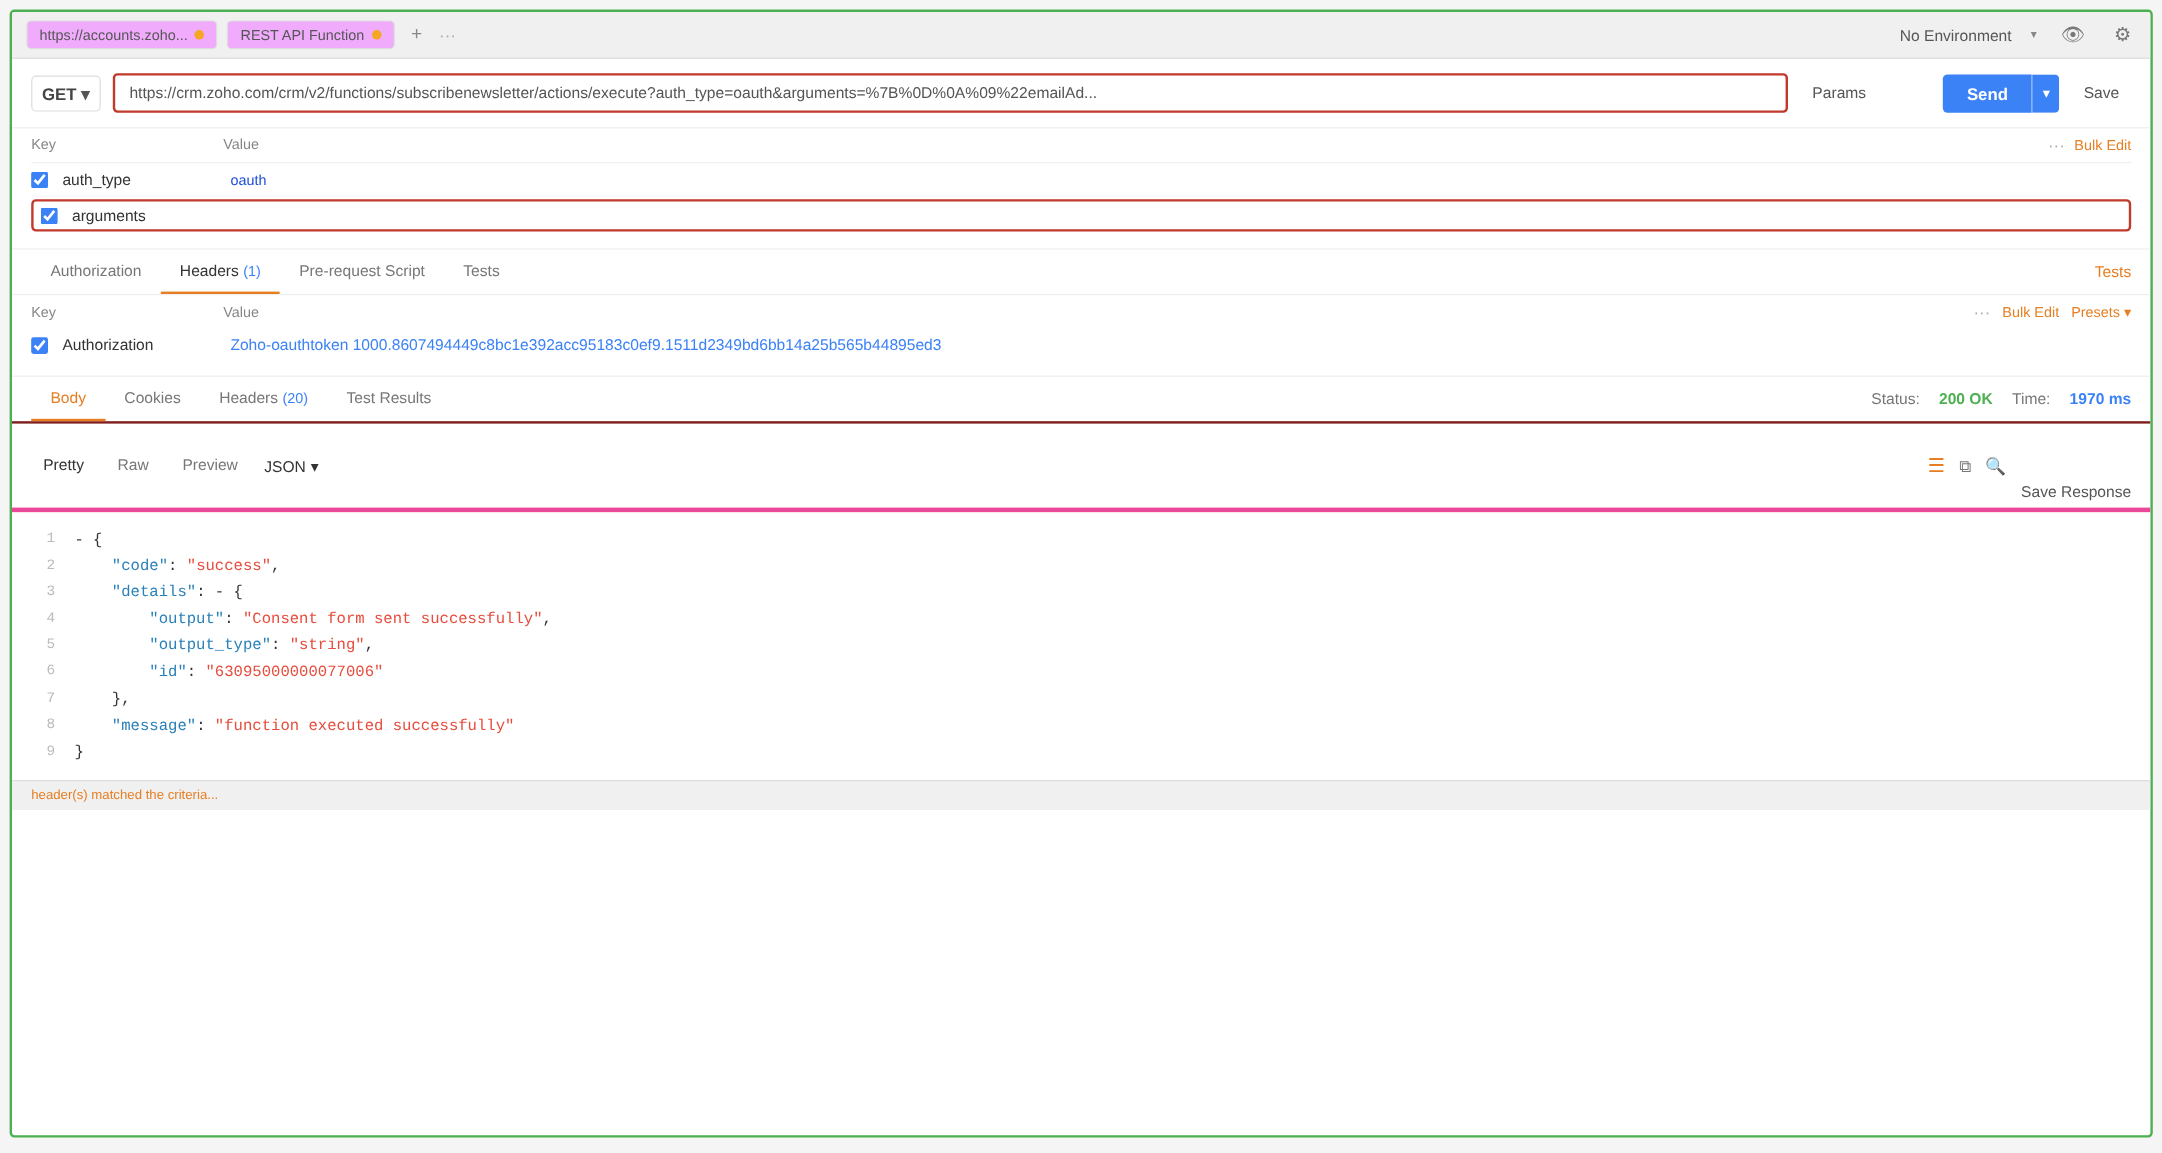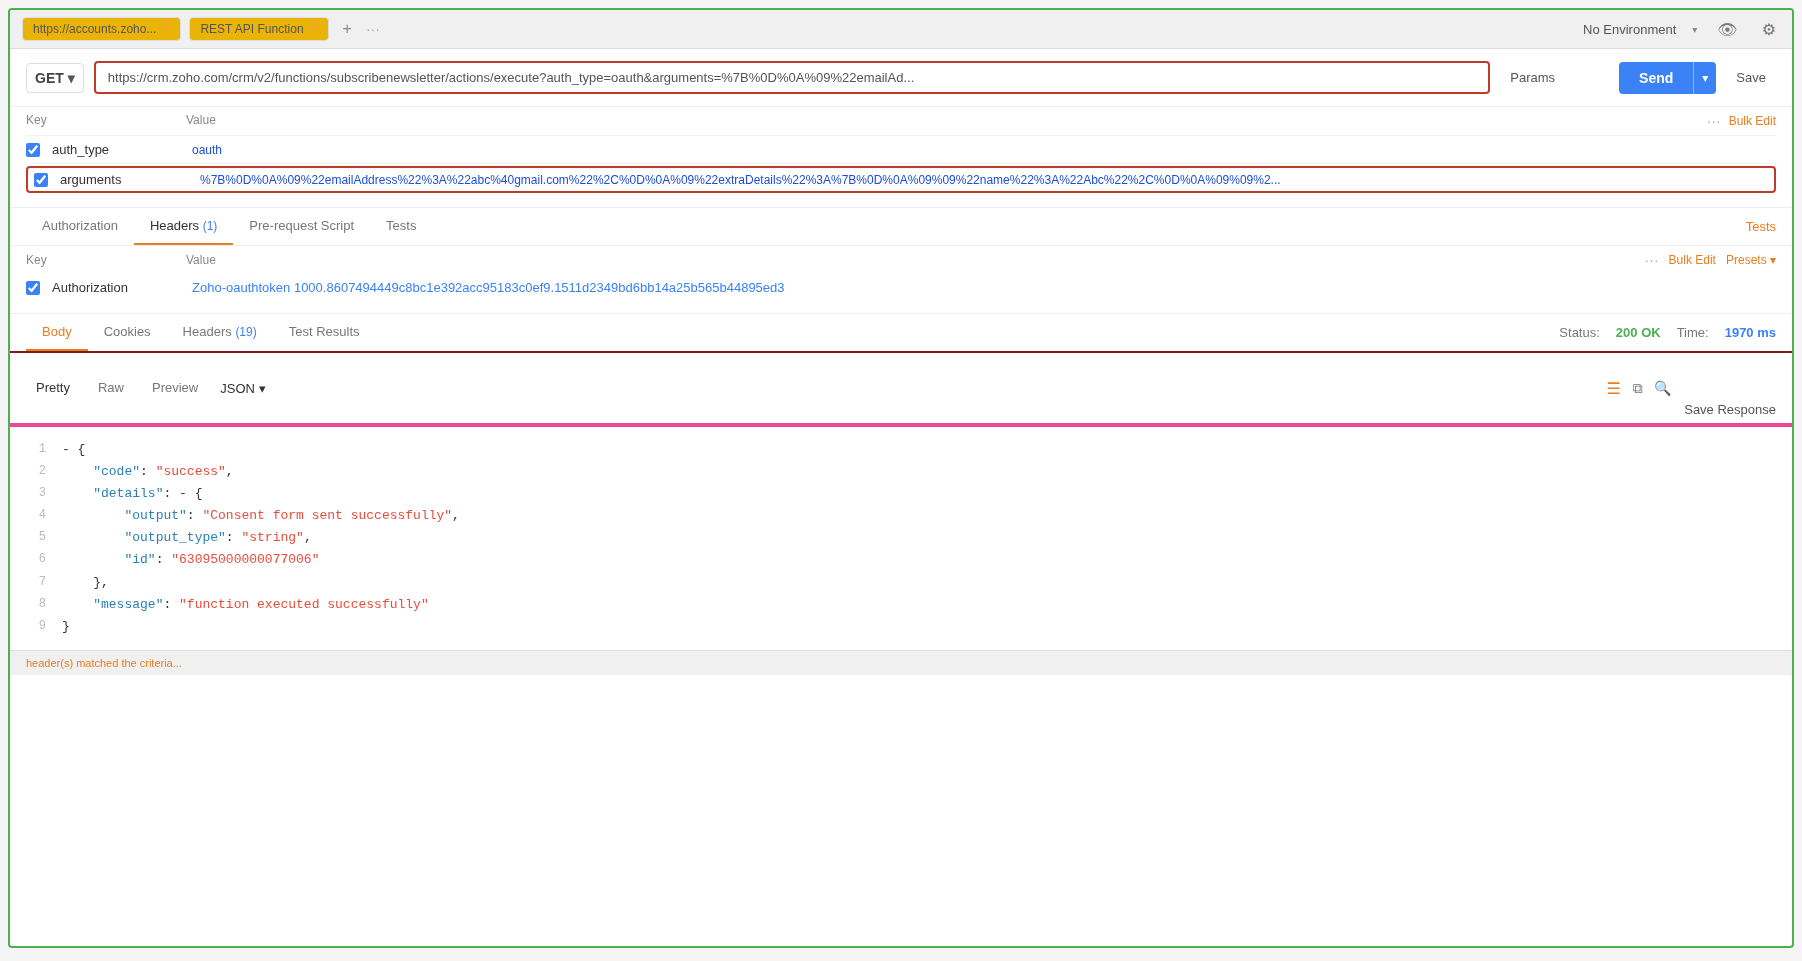--- a/index.html
+++ b/index.html
@@ -26,23 +26,23 @@
       border-bottom: 1px solid #ddd;
       justify-content: space-between;
     }
     .tab-bar-left {
       display: flex;
       align-items: center;
       gap: 8px;
     }
     .tab-item {
       display: flex;
-      align-items: flex-start;
+      align-items: center;
       gap: 6px;
-      background: #eab308;
+      background: #f0abfc;
       border-radius: 4px;
       padding: 4px 10px;
       font-size: 12px;
       color: #555;
       border: 1px solid #ddd;
     }
     .tab-dot-orange {
       width: 8px; height: 8px;
       border-radius: 50%;
       background: #f5a623;
@@ -496,21 +496,20 @@
 
     <div class="params-row">
       <input type="checkbox" class="checkbox" checked="" style="">
       <span class="param-key">auth_type</span>
       <span class="param-value">oauth</span>
     </div>
 
     <div class="params-row highlighted">
       <input type="checkbox" class="checkbox" checked="" style="">
       <span class="param-key">arguments</span>
-      <span class="param-value">%7B%0D%0A%09%22emailAddress%22%3A%22abc%40gmail.com%22%2C%0D%0A%09%22extraDetails%22%3A%7B%0D%0A%09%09%22name%22%3A%22Abc%22%2C%0D%0A%09%09%2...</span>
     </div>
   </div>
 
   <div class="request-tabs">
     <button class="req-tab">
       <span>Authorization</span>
     </button>
     <button class="req-tab active">
       <span>Headers</span>
       <span class="tab-badge">(1)</span>
@@ -545,21 +544,21 @@
 
   <div class="body-tabs-bar">
     <button class="body-tab active">
       <span>Body</span>
     </button>
     <button class="body-tab">
       <span>Cookies</span>
     </button>
     <button class="body-tab">
       <span>Headers</span>
-      <span class="badge-blue">(19)</span>
+      <span class="badge-blue">(20)</span>
     </button>
     <button class="body-tab">
       <span>Test Results</span>
     </button>
     <div class="body-status">
       <span>Status:</span>
       <span class="status-ok">200 OK</span>
       <span>Time:</span>
       <span class="time-val">1970 ms</span>
     </div>

